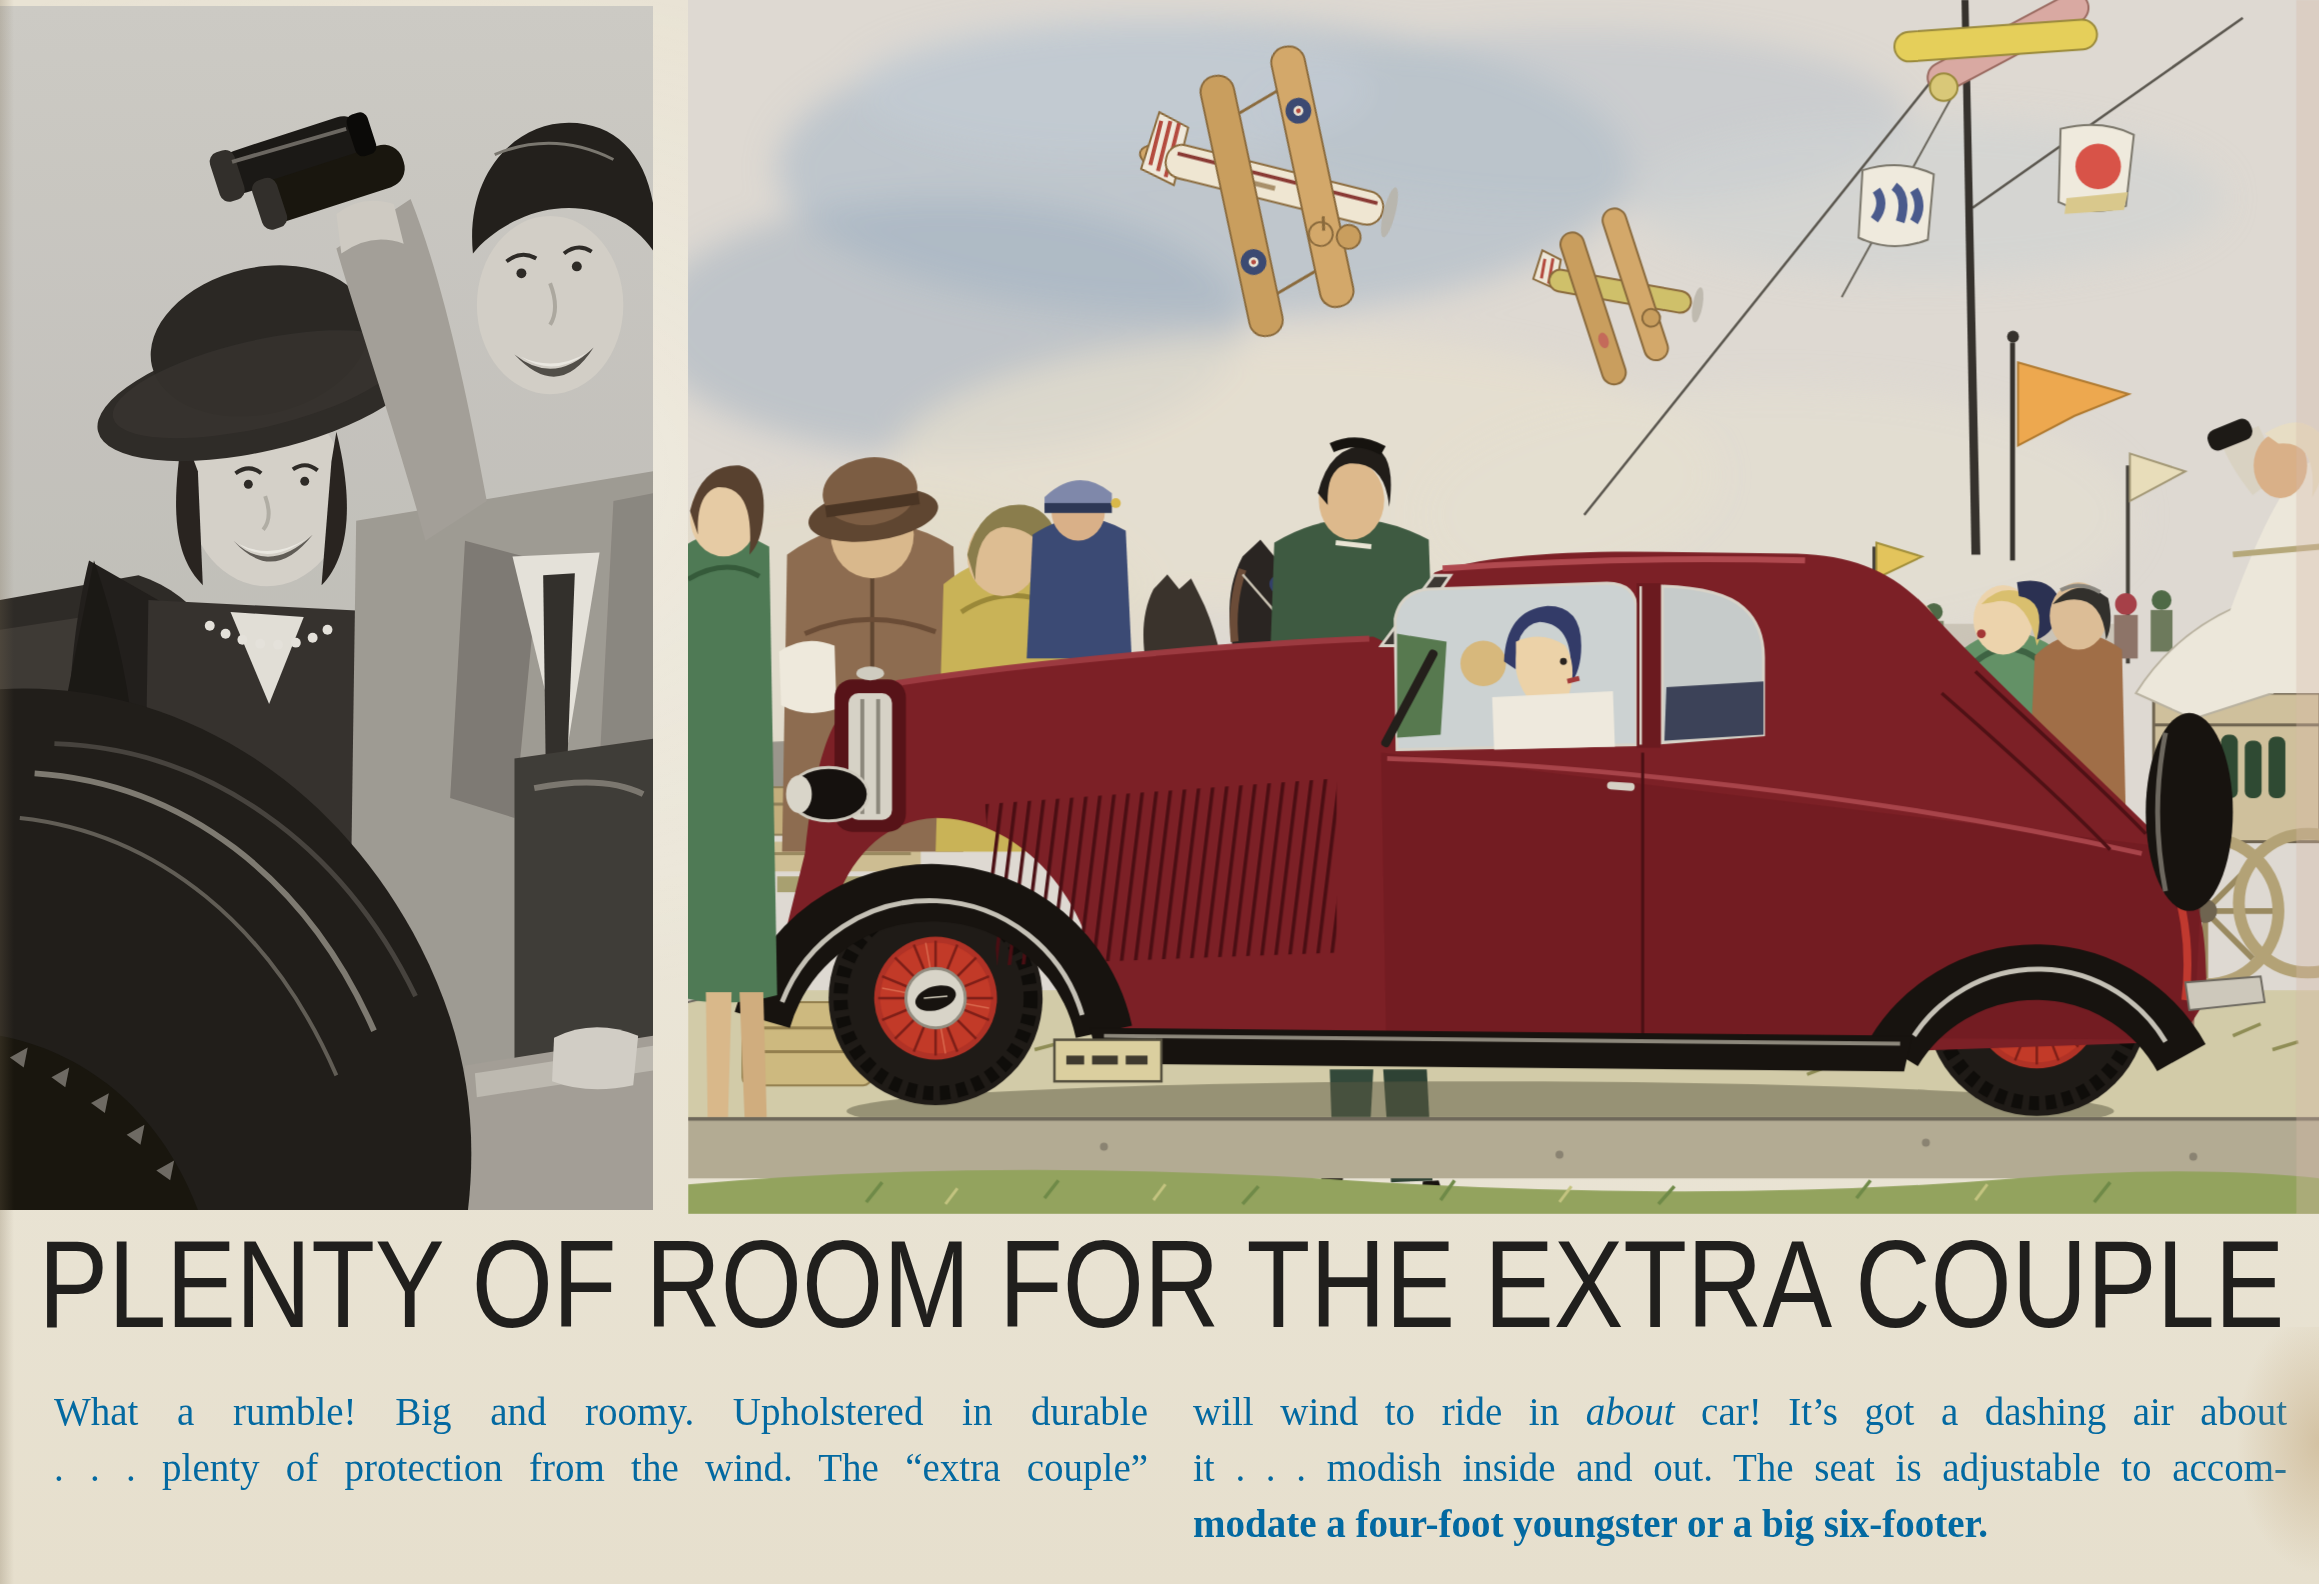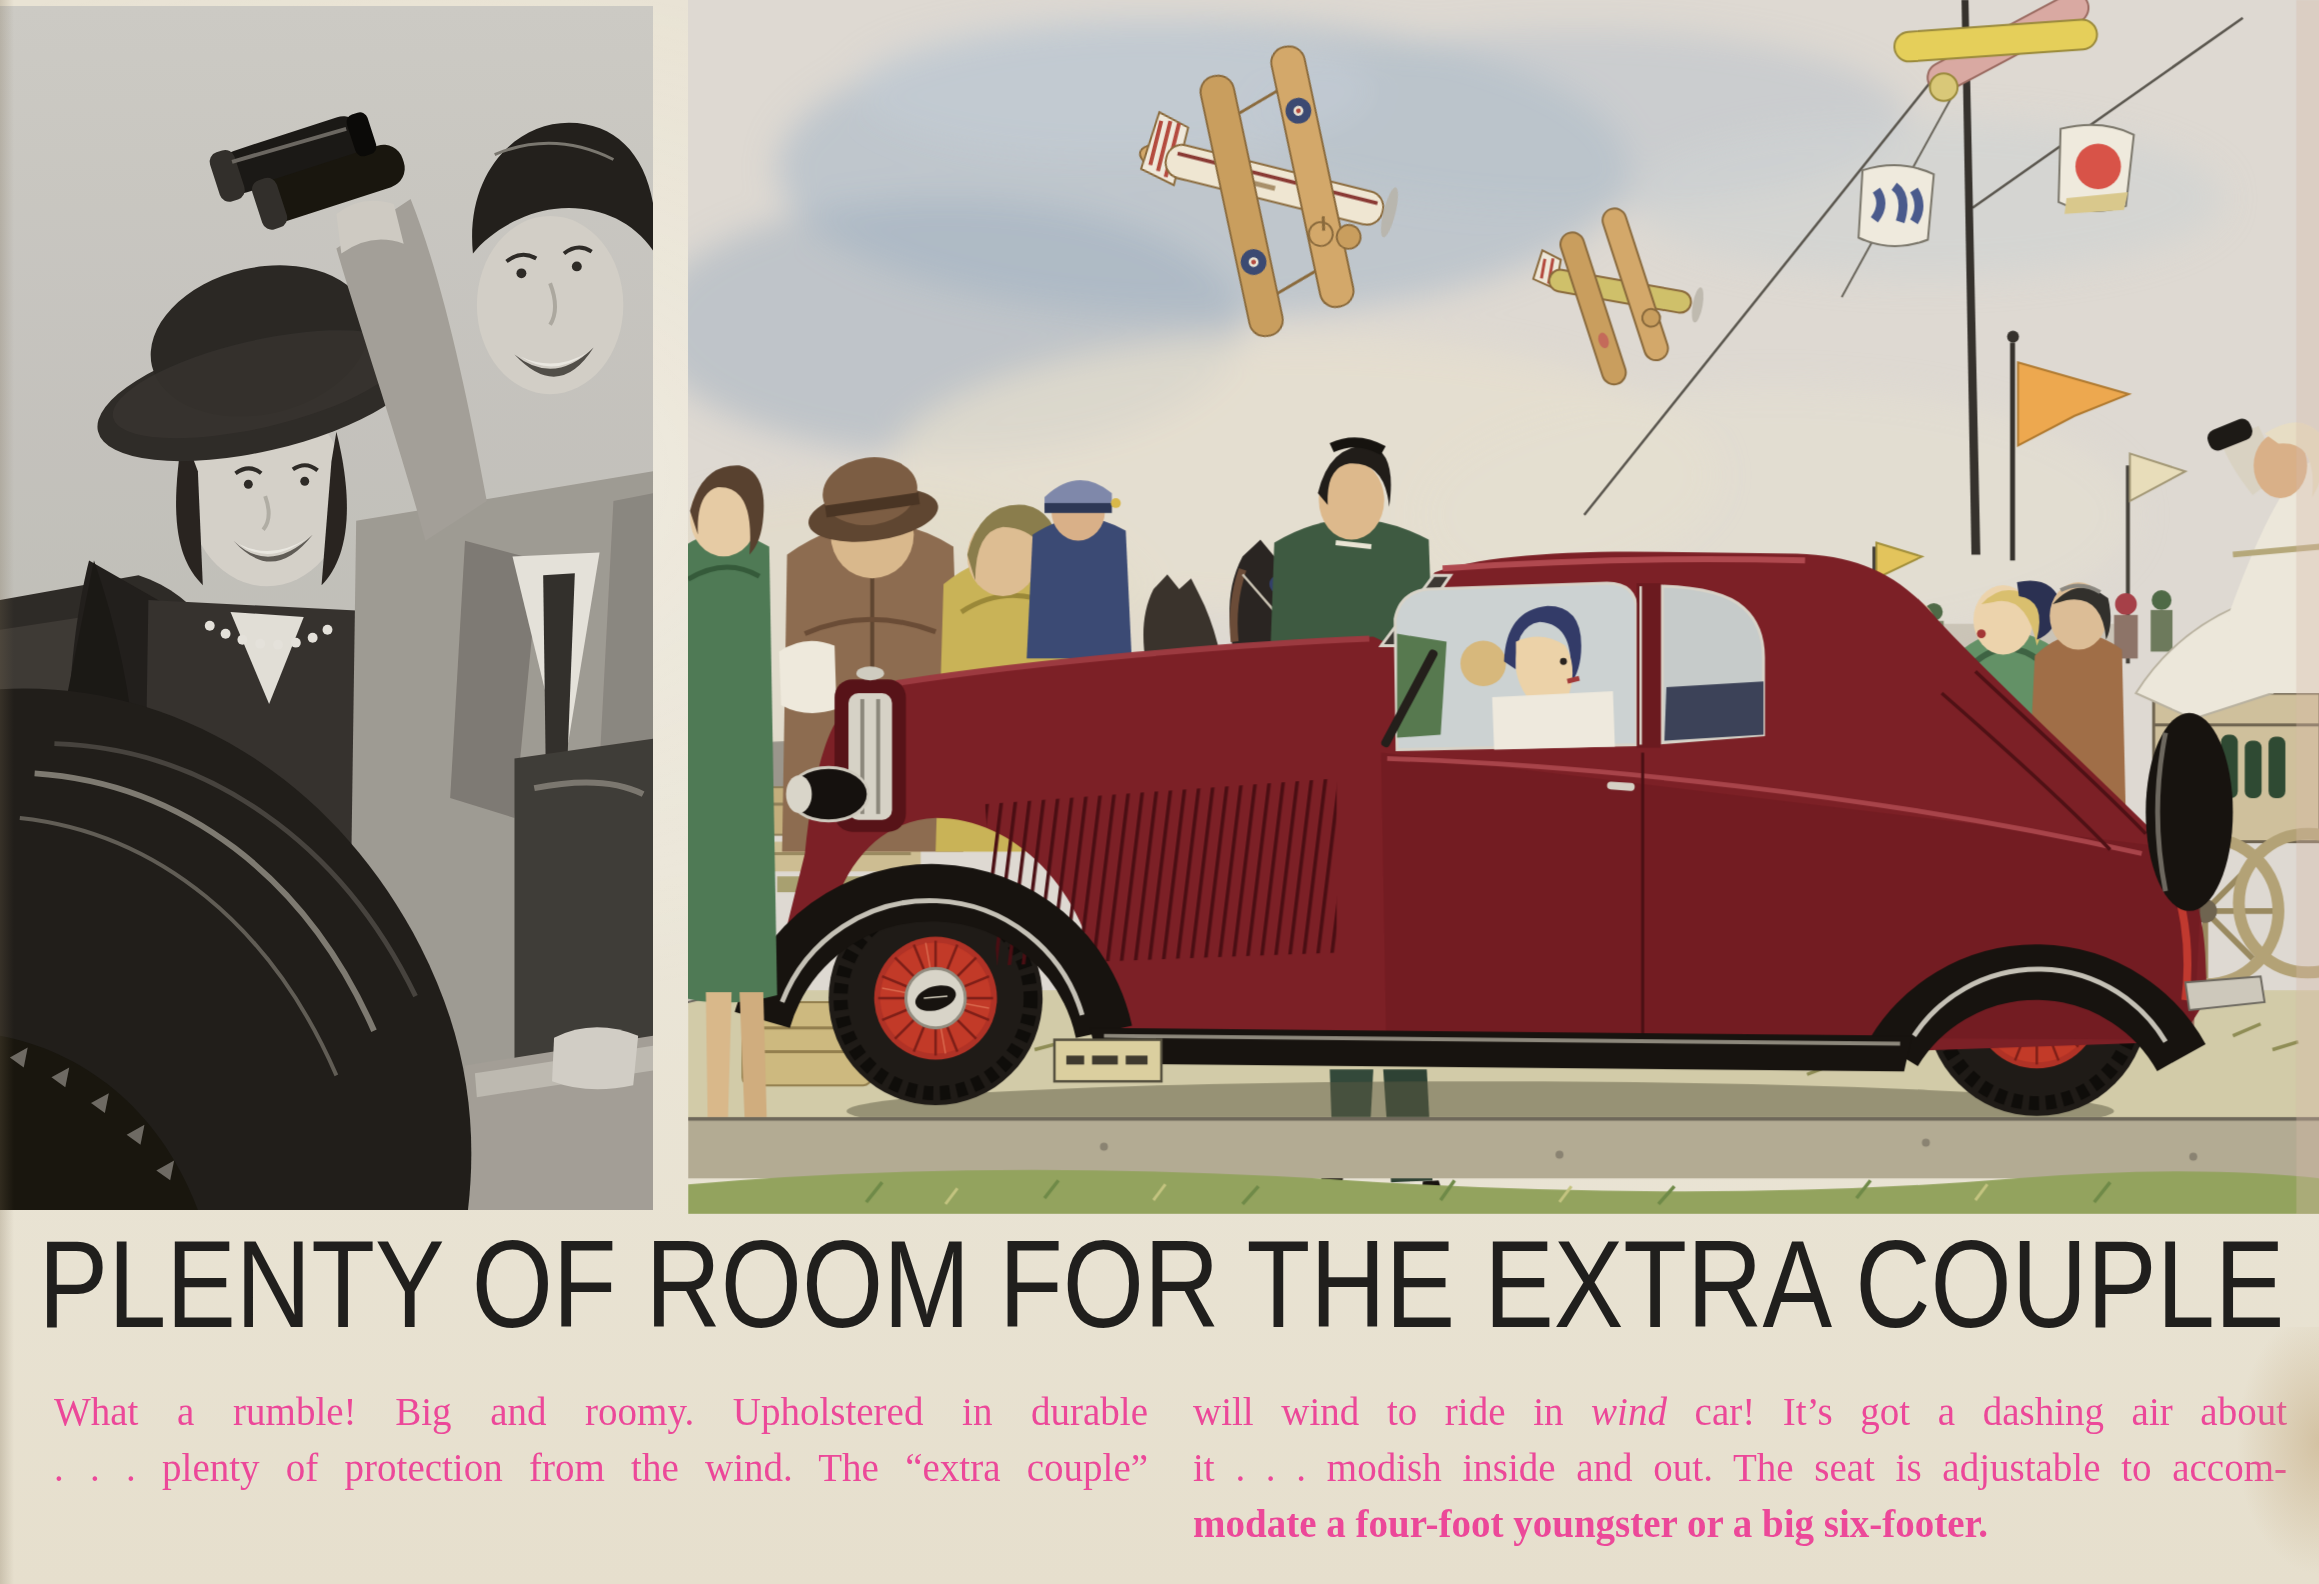--- a/index.html
+++ b/index.html
@@ -9,21 +9,21 @@
       radial-gradient(1386px 891px at 18% 30%, rgba(255,255,255,.20), rgba(255,255,255,0) 60%),
       linear-gradient(180deg, var(--paper,#e9e3d4) 0%, #ebe6d8 55%, #e6dfcd 100%);
     font-family:"Liberation Serif", serif;
   }
   .page{position:absolute;inset:0;}
   .photo-bw{position:absolute;left:0;top:6px;width:653px;height:1204px;}
   .illustration{position:absolute;left:688px;top:0;width:1632px;height:1214px;}
   .photo-bw svg,.illustration svg{display:block;width:100%;height:100%;}
   .headline-wrap{position:absolute;left:0;top:1226px;width:2320px;height:131px;text-decoration:underline;}
   .copy{position:absolute;left:54px;top:1384px;width:2233px;display:flex;gap:45px;
-        font-size:39px;line-height:56px;color:#ec4899;}
+        font-size:39px;line-height:56px;color:#0369a1;}
   .col{width:1094px;}
   .cl{text-align:justify;}
   .jl{text-align-last:justify;}
   .last{text-align-last:left;font-weight:bold;}
   .col em{font-style:italic;}
   .stain{position:absolute;right:0;top:1327px;width:178px;height:257px;pointer-events:none;
     background:radial-gradient(119px 188px at 100% 45%, rgba(187,156,108,.45), rgba(187,156,108,0) 70%);}
   .edge-shade{position:absolute;left:0;top:0;width:14px;height:1584px;pointer-events:none;
     background:linear-gradient(90deg, rgba(120,105,80,.25), rgba(120,105,80,0));}
 </style>
@@ -535,21 +535,21 @@
       </g>
     </svg>
   </div>
 
   <div class="copy">
     <div class="col">
       <div class="cl jl">What a rumble! Big and roomy. Upholstered in durable</div>
       <div class="cl jl">. . . plenty of protection from the wind. The “extra couple”</div>
     </div>
     <div class="col">
-      <div class="cl jl"><span>will wind to ride in </span><em>wind</em><span> car! It’s got a dashing air about</span></div>
+      <div class="cl jl"><span>will wind to ride in </span><em>about</em><span> car! It’s got a dashing air about</span></div>
       <div class="cl jl">it . . . modish inside and out. The seat is adjustable to accom-</div>
       <div class="cl last">modate a four-foot youngster or a big six-footer.</div>
     </div>
   </div>
 
   <div class="stain"></div>
   <div class="edge-shade"></div>
 </div>
 
 

